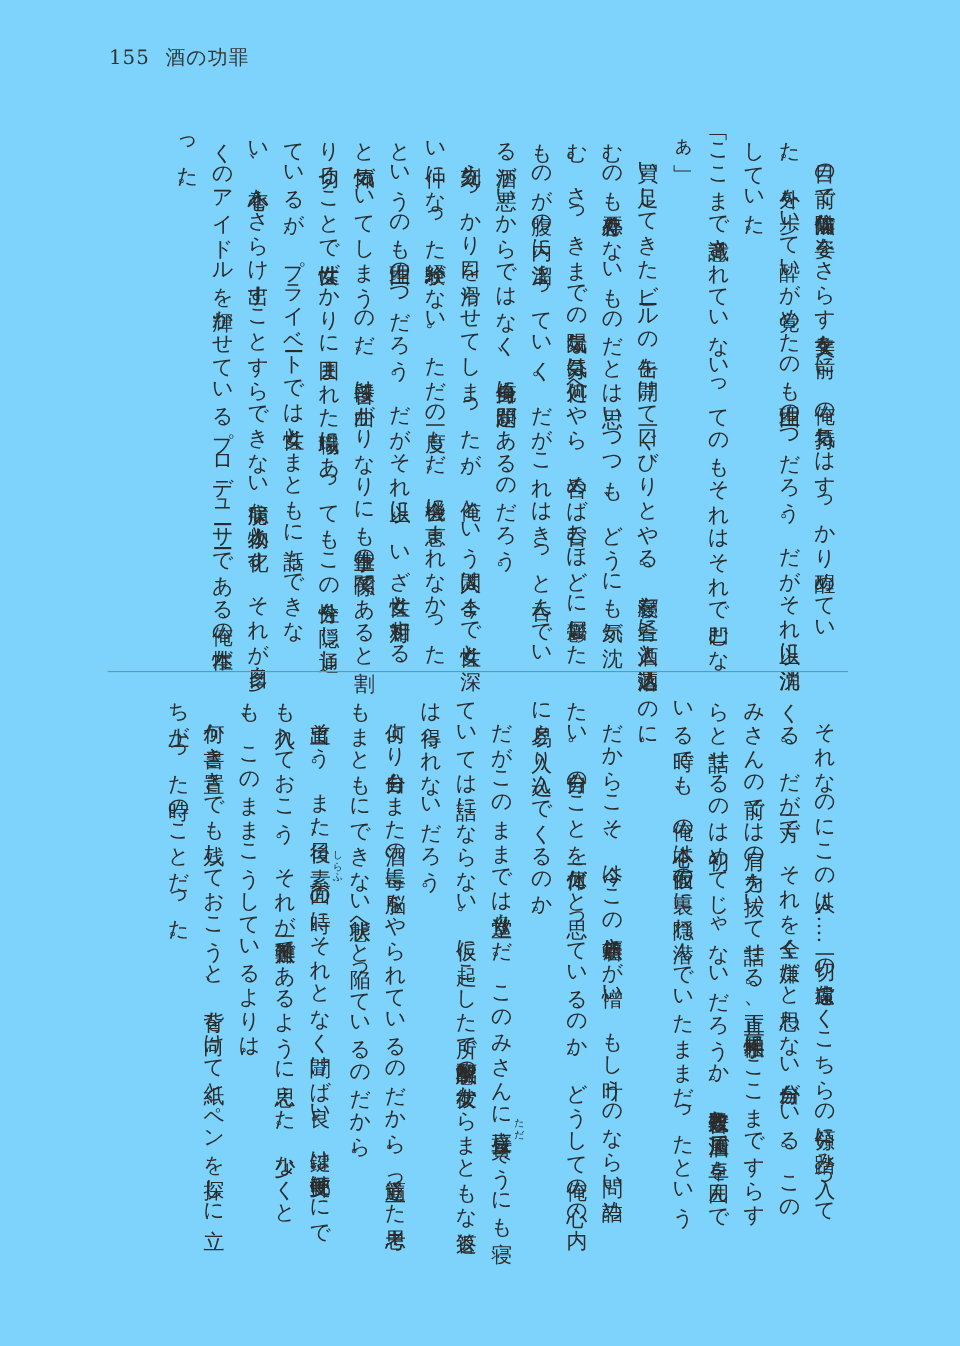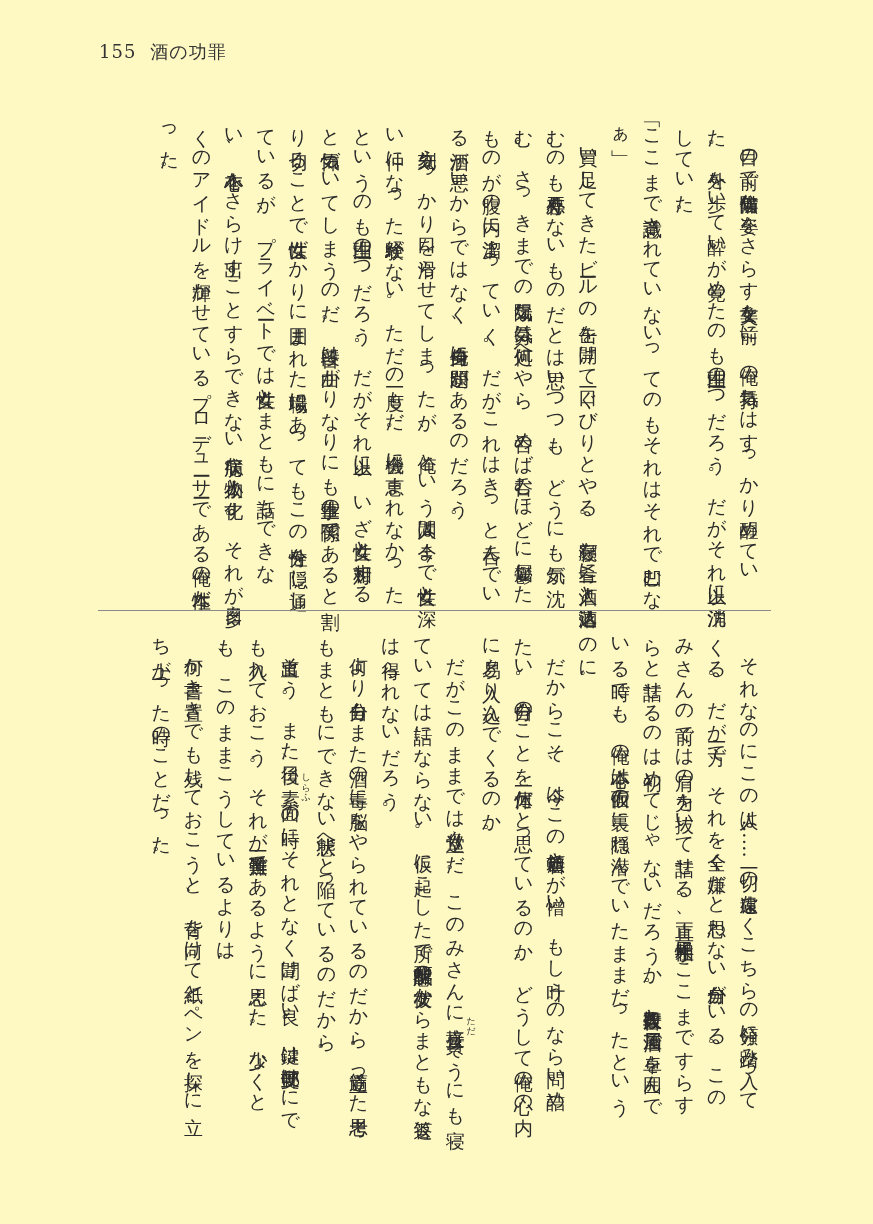--- a/index.html
+++ b/index.html
@@ -9,21 +9,21 @@
     height: 1224px;
     position: relative;
     overflow: hidden;
     background: #ffffff;
     color: #2b2b2b;
     font-family: "DejaVu Serif", "Liberation Serif", serif;
   }
   .page {
     position: absolute;
     inset: 0;
-    background: #fef9c3;
+    background: #7dd3fc;
   }
   .running-header {
     position: absolute;
     top: 40px;
     left: 99px;
     font-size: 18px;
     letter-spacing: 1px;
     white-space: nowrap;
     color: #333333;
   }

